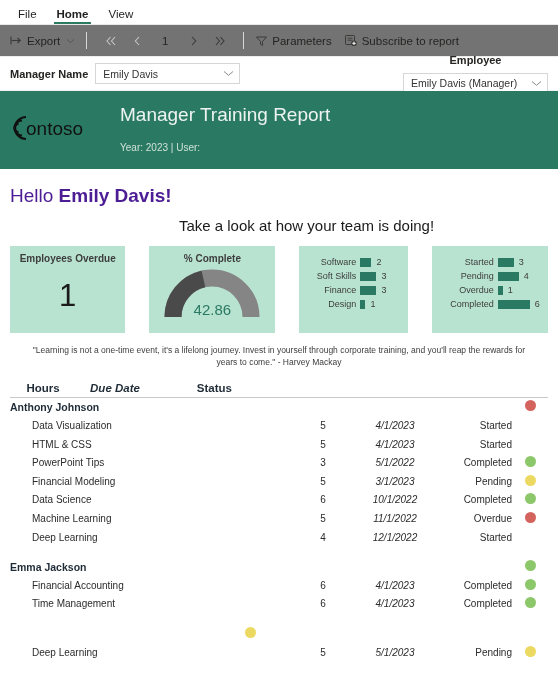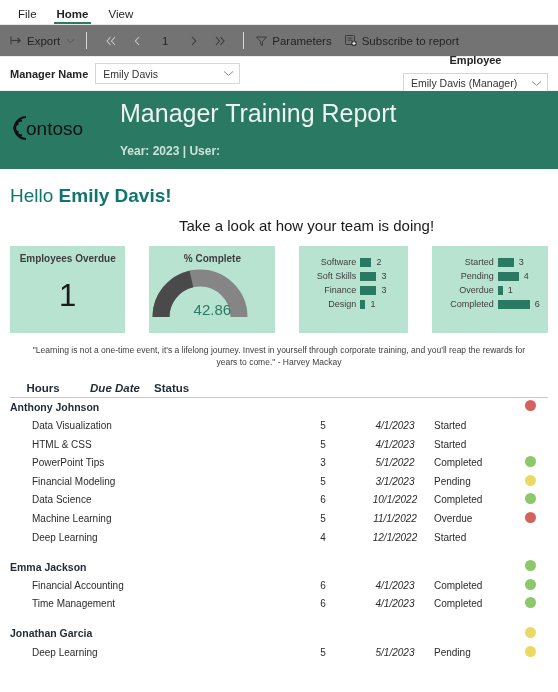--- a/index.html
+++ b/index.html
@@ -85,30 +85,30 @@
     background: #2a7a63;
     height: 78px;
     position: relative;
     display: flex;
     align-items: center;
     padding-left: 10px;
   }
   .logo { width: 96px; flex: 0 0 96px; }
   .banner-text { margin-left: 14px; padding-bottom: 2px; }
   .banner-title {
-    font-size: 25px; color: #eef3f1; font-weight: normal;
+    font-size: 19px; color: #eef3f1; font-weight: normal;
     letter-spacing: 0px; line-height: 1.05;
   }
   .banner-sub {
-    font-size: 12px; color: #cfe1da; margin-top: 17px; font-weight: bold;
+    font-size: 10px; color: #cfe1da; margin-top: 17px; font-weight: normal;
   }
   
   .page-body { padding: 0 10px; }
   .hello {
-    font-size: 19px; color: #0f766e; margin-top: 16px; font-weight: normal;
+    font-size: 19px; color: #4c1d95; margin-top: 16px; font-weight: normal;
   }
   .hello b { font-weight: bold; }
   .tagline {
     font-size: 15px; color: #1a1a1a;
     text-align: center; margin-top: 10px; padding-left: 55px;
   }
   
   .cards {
     display: flex; gap: 24px; margin-top: 12px;
   }
@@ -123,21 +123,21 @@
   .card-4 { width: 132px; }
   .card-title {
     font-size: 10px; font-weight: bold; color: #3d3d3d;
     text-align: center; padding-top: 7px;
   }
   .big-number {
     font-size: 31px; color: #1b1b1b; text-align: center;
     margin-top: 14px; font-weight: normal;
   }
   .gauge-wrap {
-    display: flex; margin-top: 1px; position: relative;
+    display: flex; justify-content: center; margin-top: 1px; position: relative;
   }
   .gauge-val {
     position: absolute; bottom: 2px; left: 0; right: 0;
     text-align: center; font-size: 15px; color: #2a7a63;
   }
   
   .minichart {
     padding: 9px 6px 0 4px;
   }
   .mc-row {
@@ -162,21 +162,21 @@
     display: flex; align-items: flex-end;
     border-bottom: 1px solid #c8c8c8;
     padding-bottom: 3px;
   }
   .th {
     font-size: 11.5px; font-weight: bold; color: #1f2b36;
   }
   .col-name { flex: 1 1 auto; }
   .col-hours { width: 66px; text-align: center; }
   .col-due   { width: 78px; text-align: center; font-style: italic; }
-  .col-status{ width: 78px; text-align: left; }
+  .col-status{ width: 78px; text-align: right; }
   .col-dot   { width: 36px; text-align: center; }
   .row {
     display: flex; align-items: center; height: 18.6px;
   }
   .row .cell { font-size: 10px; color: #2b2b2b; }
   .row.group .cell {
     font-size: 10.5px; font-weight: bold; color: #1f2b36;
   }
   .row .col-name { padding-left: 0px; }
   .row.child .col-name { padding-left: 22px; }
@@ -474,21 +474,20 @@
         </div>
         <div class="row child">
           <div class="cell col-name">Time Management</div>
           <div class="cell col-hours">6</div>
           <div class="cell col-due">4/1/2023</div>
           <div class="cell col-status">Completed</div>
           <div class="cell col-dot"><span class="dot" style="background: rgb(140, 199, 106);"></span></div>
         </div>
         <div class="row spacer"></div>
         <div class="row group">
-          <div class="cell col-name">Jonathan Garcia</div>
           <div class="cell col-hours"></div>
           <div class="cell col-due"></div>
           <div class="cell col-status"></div>
           <div class="cell col-dot"><span class="dot" style="background: rgb(236, 217, 98);"></span></div>
         </div>
         <div class="row child">
           <div class="cell col-name">Deep Learning</div>
           <div class="cell col-hours">5</div>
           <div class="cell col-due">5/1/2023</div>
           <div class="cell col-status">Pending</div>

